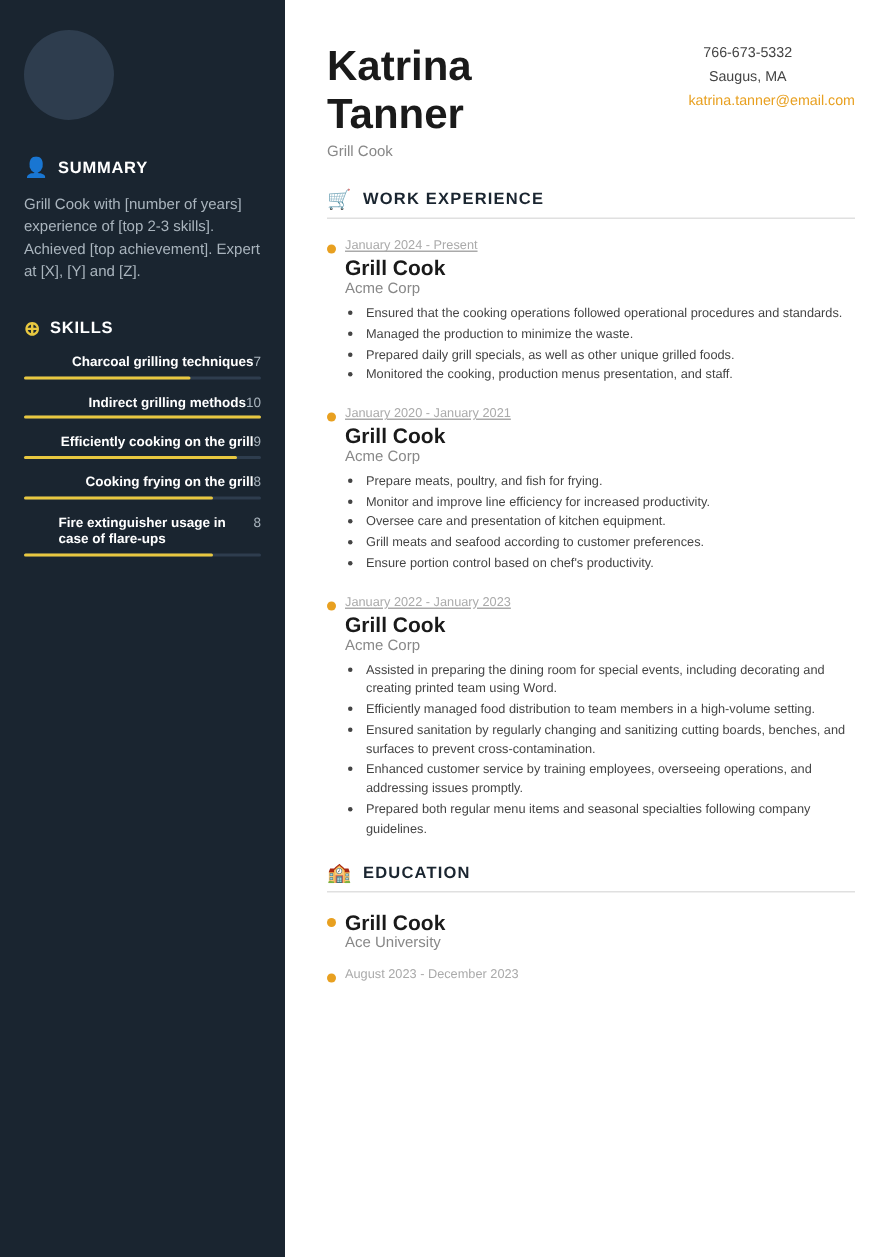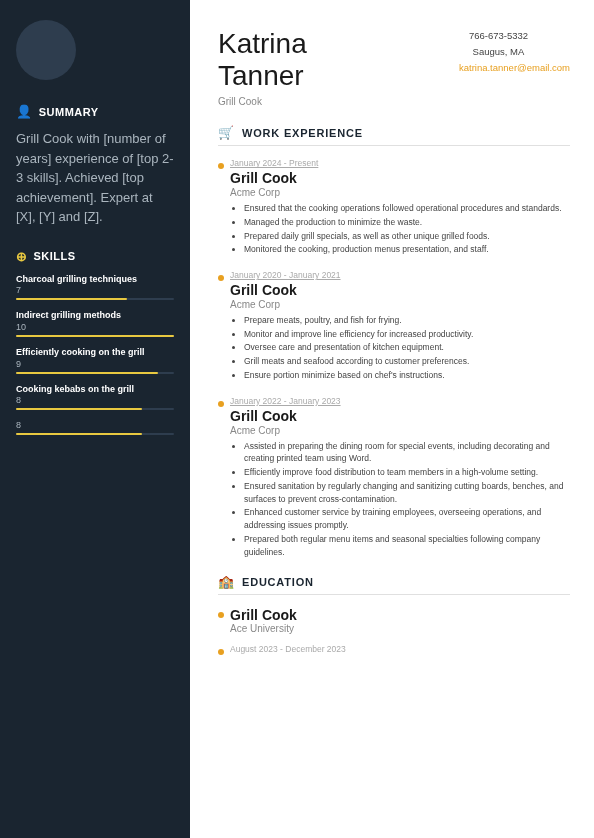--- a/index.html
+++ b/index.html
@@ -46,37 +46,36 @@
       margin-top: 20px;
     }
     .sidebar-section-title:first-of-type {
       margin-top: 0;
     }
     .sidebar-section-title .icon {
       color: #e8c840;
       font-size: 13px;
     }
     .summary-text {
-      font-size: 13px;
+      font-size: 10px;
       color: #aab5be;
       line-height: 1.5;
     }
     .skills-list {
       list-style: none;
       margin-top: 4px;
     }
     .skill-item {
       margin-bottom: 10px;
     }
     .skill-header {
       display: flex;
       justify-content: flex-end;
       align-items: baseline;
       margin-bottom: 3px;
-      flex-direction: column;
     }
     .skill-name {
       font-size: 9px;
       color: white;
       font-weight: 600;
       line-height: 1.3;
       max-width: 130px;
     }
     .skill-score {
       font-size: 9px;
@@ -94,21 +93,21 @@
       border-radius: 1px;
     }
     
     .main {
       flex: 1;
       padding: 28px 24px 24px 28px;
       overflow: hidden;
     }
     .header-name {
       font-size: 28px;
-      font-weight: 400;
+      font-weight: 700;
       color: #1a1a1a;
       line-height: 1.15;
       margin-bottom: 2px;
     }
     .header-title {
       font-size: 10px;
       color: #888;
       margin-top: 4px;
       margin-bottom: 0;
     }
@@ -263,29 +262,30 @@
       <div class="skill-header">
         <span class="skill-name">Efficiently cooking on the grill</span>
         <span class="skill-score">9</span>
       </div>
       <div class="skill-bar">
         <div class="skill-bar-fill" style="width:90%"></div>
       </div>
     </li>
         <li class="skill-item">
       <div class="skill-header">
-        <span class="skill-name">Cooking kebabs on the grill</span>
+        <span class="skill-name">Cooking frying on the grill</span>
         <span class="skill-score">8</span>
       </div>
       <div class="skill-bar">
         <div class="skill-bar-fill" style="width:80%"></div>
       </div>
     </li>
         <li class="skill-item">
       <div class="skill-header">
+        <span class="skill-name">Fire extinguisher usage in case of flare-ups</span>
         <span class="skill-score">8</span>
       </div>
       <div class="skill-bar">
         <div class="skill-bar-fill" style="width:80%"></div>
       </div>
     </li>
       </ul>
   </div>
 
   <div class="main">
@@ -323,30 +323,30 @@
     </div>
         <div class="job-entry">
       <div class="job-date">January 2020 - January 2021</div>
       <div class="job-title">Grill Cook</div>
       <div class="job-company">Acme Corp</div>
       <ul class="job-bullets">
             <li>Prepare meats, poultry, and fish for frying.</li>
             <li>Monitor and improve line efficiency for increased productivity.</li>
             <li>Oversee care and presentation of kitchen equipment.</li>
             <li>Grill meats and seafood according to customer preferences.</li>
-            <li>Ensure portion minimize based on chef's instructions.</li>
+            <li>Ensure portion control based on chef's productivity.</li>
           </ul>
     </div>
         <div class="job-entry">
       <div class="job-date">January 2022 - January 2023</div>
       <div class="job-title">Grill Cook</div>
       <div class="job-company">Acme Corp</div>
       <ul class="job-bullets">
             <li>Assisted in preparing the dining room for special events, including decorating and creating printed team using Word.</li>
-            <li>Efficiently improve food distribution to team members in a high-volume setting.</li>
+            <li>Efficiently managed food distribution to team members in a high-volume setting.</li>
             <li>Ensured sanitation by regularly changing and sanitizing cutting boards, benches, and surfaces to prevent cross-contamination.</li>
             <li>Enhanced customer service by training employees, overseeing operations, and addressing issues promptly.</li>
             <li>Prepared both regular menu items and seasonal specialties following company guidelines.</li>
           </ul>
     </div>
       </div>
 
     <div class="section-title">
       <span class="section-icon">🏫</span>
       <span>Education</span>

